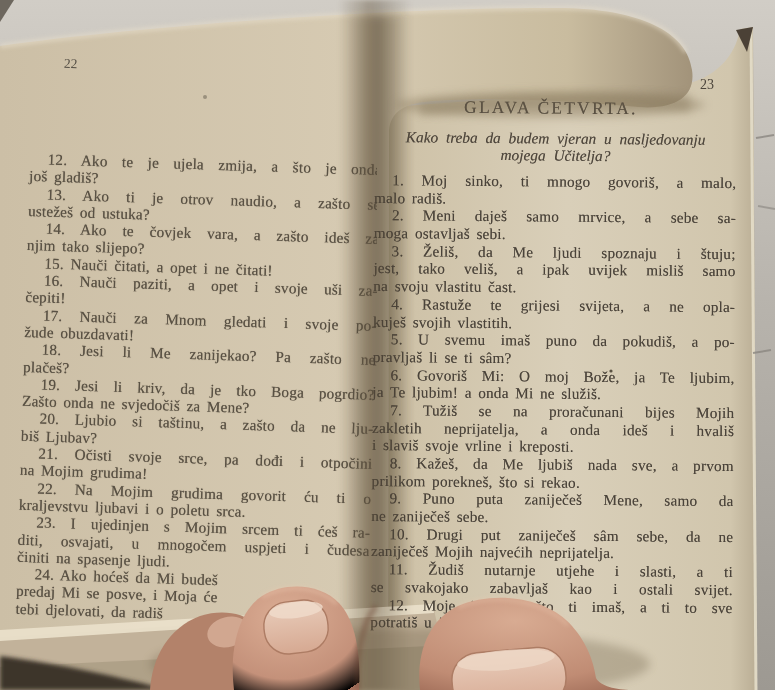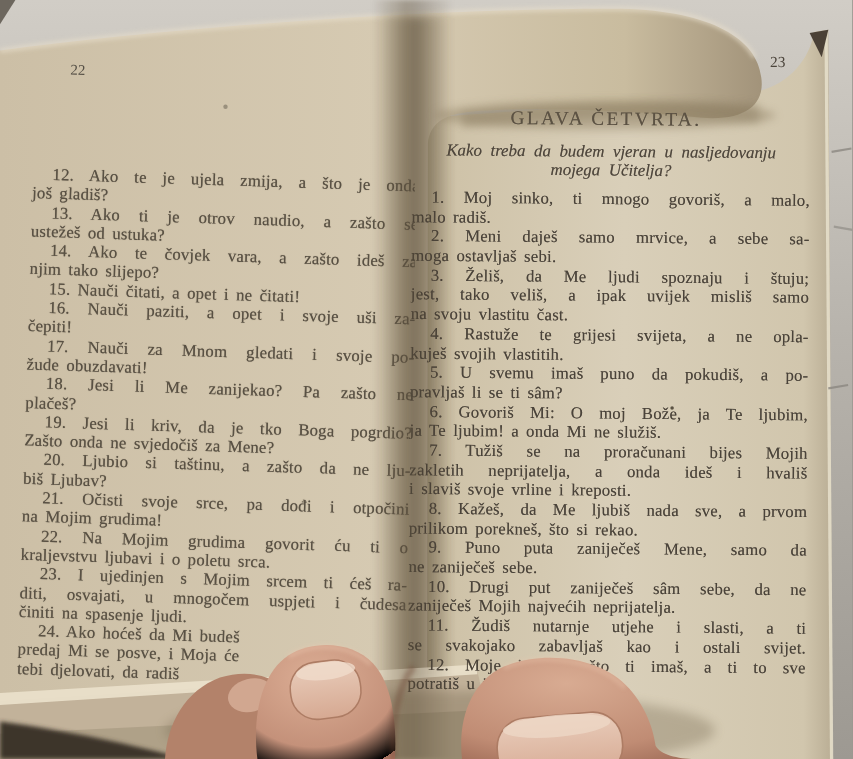--- a/index.html
+++ b/index.html
@@ -9,21 +9,21 @@
   .bg{z-index:0;}
   .lp-clip{position:absolute;left:0;top:28px;width:377px;height:640px;overflow:hidden;z-index:2;}
   .lp-text{position:absolute;left:30px;top:122px;width:352px;
            transform:rotate(1.8deg);transform-origin:0 0;
            color:#595144;text-shadow:0 0 .7px rgba(86,76,62,.75);}
   .lp-text .line{height:17.3px;line-height:17.3px;}
   .lp-num{position:absolute;left:64px;top:56px;font-size:13.5px;color:#565046;z-index:2;
           transform:rotate(2deg);}
   .rp-text{position:absolute;left:375px;top:96px;width:362px;transform:rotate(.5deg);
            transform-origin:0 0;color:#4a433a;text-shadow:0 0 .4px rgba(70,62,52,.6);z-index:2;}
-  .rp-num{position:absolute;left:700px;top:50px;font-size:14px;color:#4c453c;z-index:2;}
+  .rp-num{position:absolute;left:700px;top:77px;font-size:14px;color:#4c453c;z-index:2;}
   .rp-heading{text-align:center;font-size:17.5px;letter-spacing:2.2px;color:#46403a;
               margin:0 10px 0 0;}
   .rp-sub{margin-top:11px;font-style:italic;font-size:15.3px;line-height:17px;
           text-align:center;word-spacing:4px;color:#4f473d;}
   .rp-body{margin-top:9px;}
   .rp-body .line{height:17.7px;line-height:17.7px;}
   .line{font-size:15.2px;letter-spacing:.2px;word-spacing:2.6px;white-space:nowrap;
         overflow:visible;}
   .f{padding-left:18px;}
   .j{white-space:normal;text-align:justify;text-align-last:justify;overflow:hidden;}

